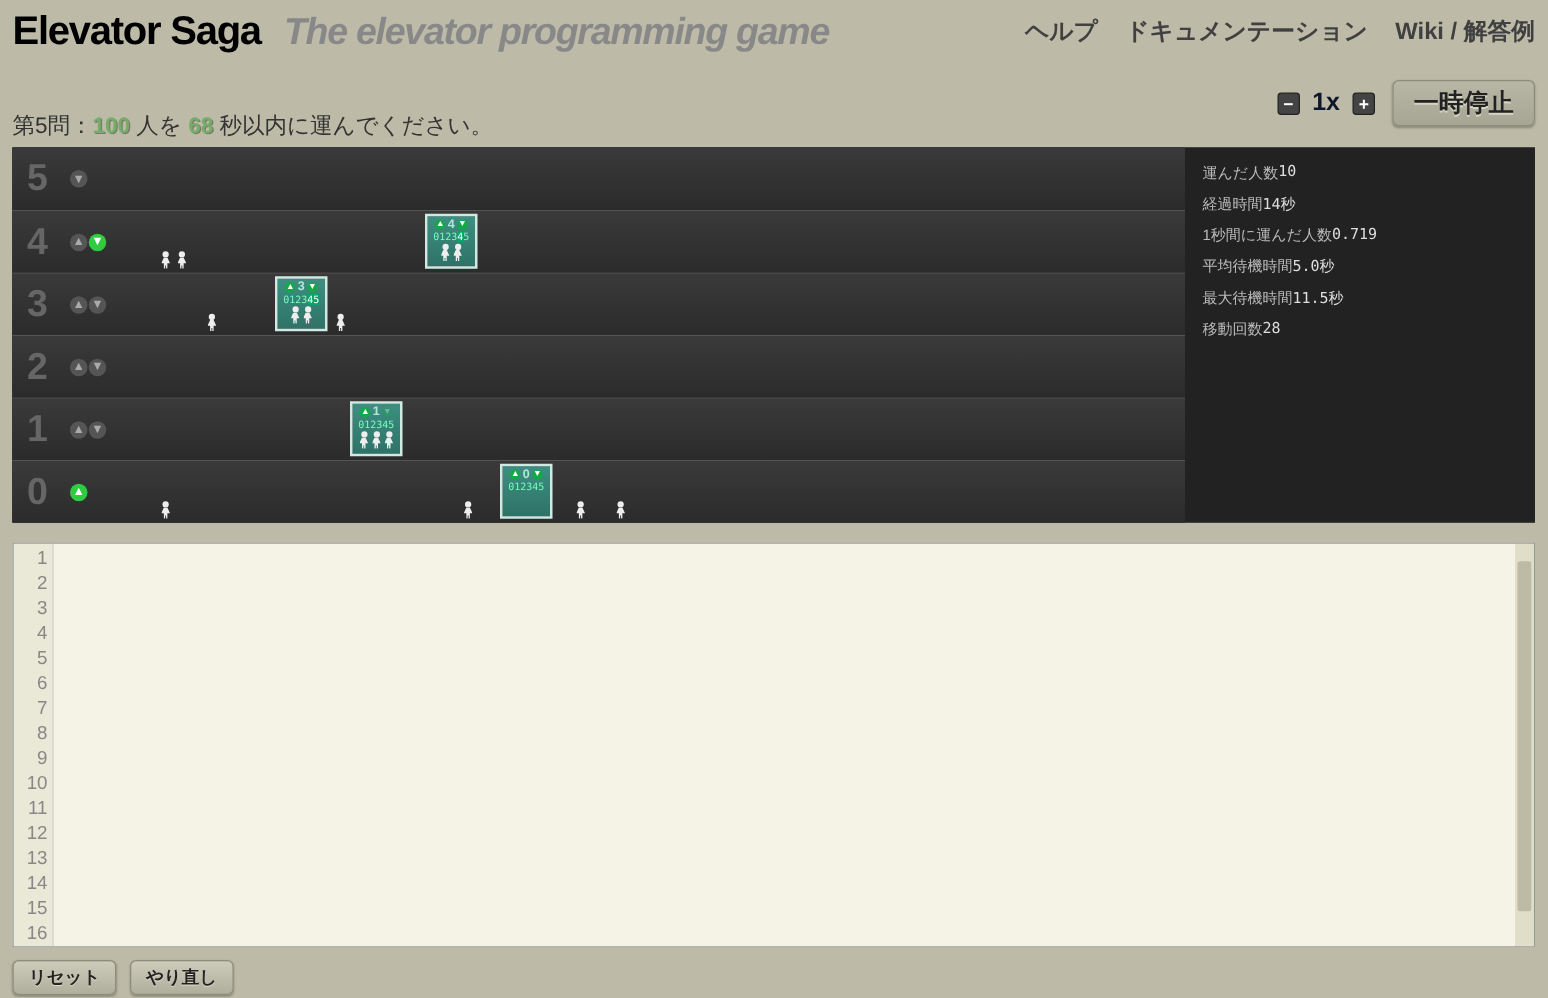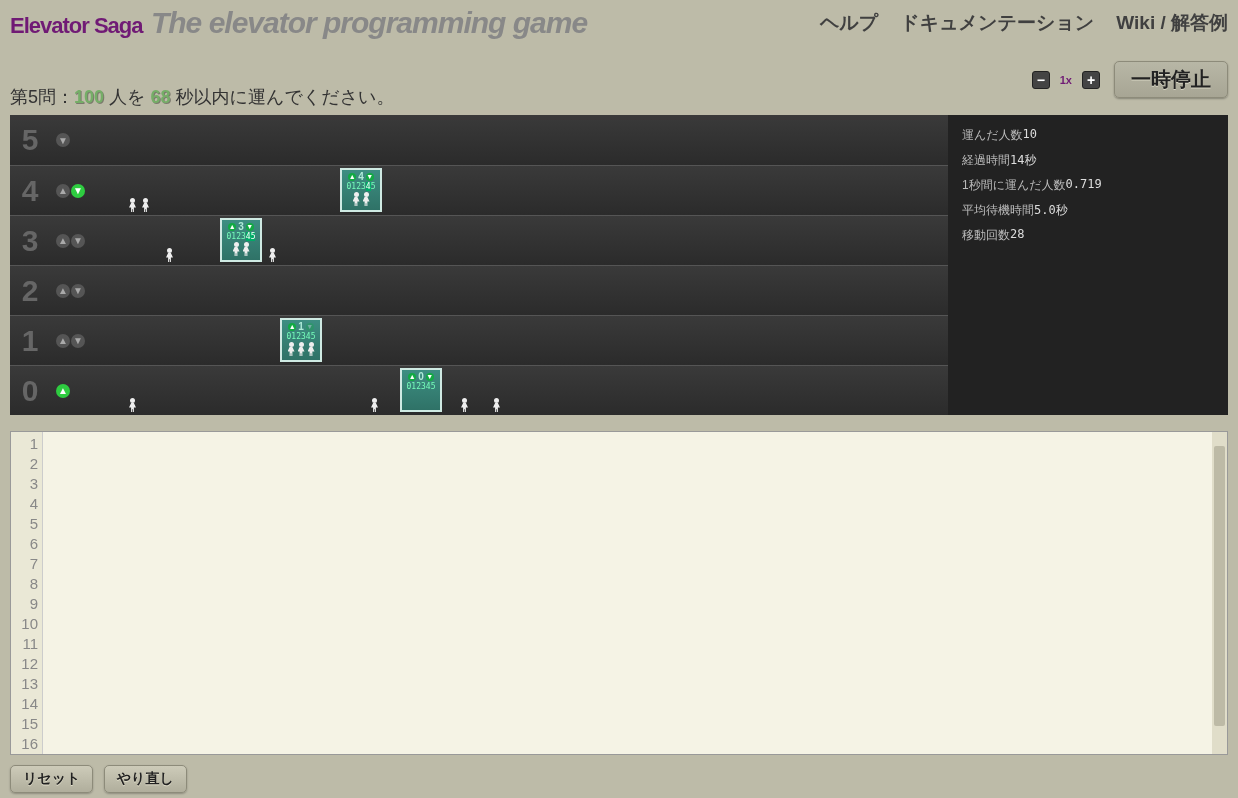--- a/index.html
+++ b/index.html
@@ -11,40 +11,40 @@
     height: 798px;
     overflow: hidden;
   }
   .header {
     display: flex;
     justify-content: space-between;
     align-items: center;
     padding: 6px 10px 4px 10px;
   }
   .title { font-family: "Arial Black", "Impact", sans-serif; font-weight: 900; }
-  .title .main { font-size: 22px; color: #701a75; letter-spacing: -1px; }
-  .title .sub { font-size: 30px; color: #888; font-style: italic; margin-left: 4px; letter-spacing: -1px;}
+  .title .main { font-size: 32px; color: #000000; letter-spacing: -1px; }
+  .title .sub { font-size: 30px; color: #888; font-style: italic; margin-left: 14px; letter-spacing: -1px;}
   .nav { display: flex; gap: 22px; }
   .nav a { color: #404040; font-weight: bold; font-size: 19px; text-decoration: none; cursor: pointer; }
 
   .gamebar {
     display: flex;
     justify-content: space-between;
     align-items: center;
     padding: 6px 10px;
   }
   .challenge { font-size: 18px; color: #333; margin-top: 35px; }
   .challenge .hl { color: #75ae67; text-shadow: 1px 1px 0 rgba(0,0,0,0.35); font-weight: bold; }
   .speedcontrols { display:flex; align-items:center; gap:6px; margin-right:4px;}
   .speedbtn {
     width: 18px; height: 18px; background:#444; color:#fff; border-radius:3px;
     display:flex; align-items:center; justify-content:center; font-size:14px; font-weight:bold;
     cursor:pointer; border:1px solid #222;
   }
-  .speedval { color:#701a75; font-size:11px; font-weight:bold; padding:0 4px; }
+  .speedval { color:#0f172a; font-size:20px; font-weight:bold; padding:0 4px; }
   .pausebtn {
     background: linear-gradient(#b8b7a6,#a7a594);
     border:1px solid #8d8b7a; border-radius:5px;
     padding:4px 16px; font-size:20px; font-weight:bold; color:#222;
     text-shadow:0 1px 0 #d6d4c3; cursor:pointer;
     box-shadow: 0 1px 2px rgba(0,0,0,0.3);
   }
 
   .world-wrap { display:flex; background:#111; margin:0 10px; }
   .world { flex:1; background:#111; position:relative; height:300px; }
@@ -273,20 +273,24 @@
         <span>経過時間</span>
         <span class="val">14秒</span>
       </div>
       <div class="row">
         <span>1秒間に運んだ人数</span>
         <span class="val">0.719</span>
       </div>
       <div class="row">
         <span>平均待機時間</span>
         <span class="val">5.0秒</span>
+      </div>
+      <div class="row">
+        <span>最大待機時間</span>
+        <span class="val">11.5秒</span>
       </div>
       <div class="row">
         <span>移動回数</span>
         <span class="val">28</span>
       </div>
     </div>
 </div>
 
 <div class="editor-wrap">
   <div class="gutter" id="gutter">

